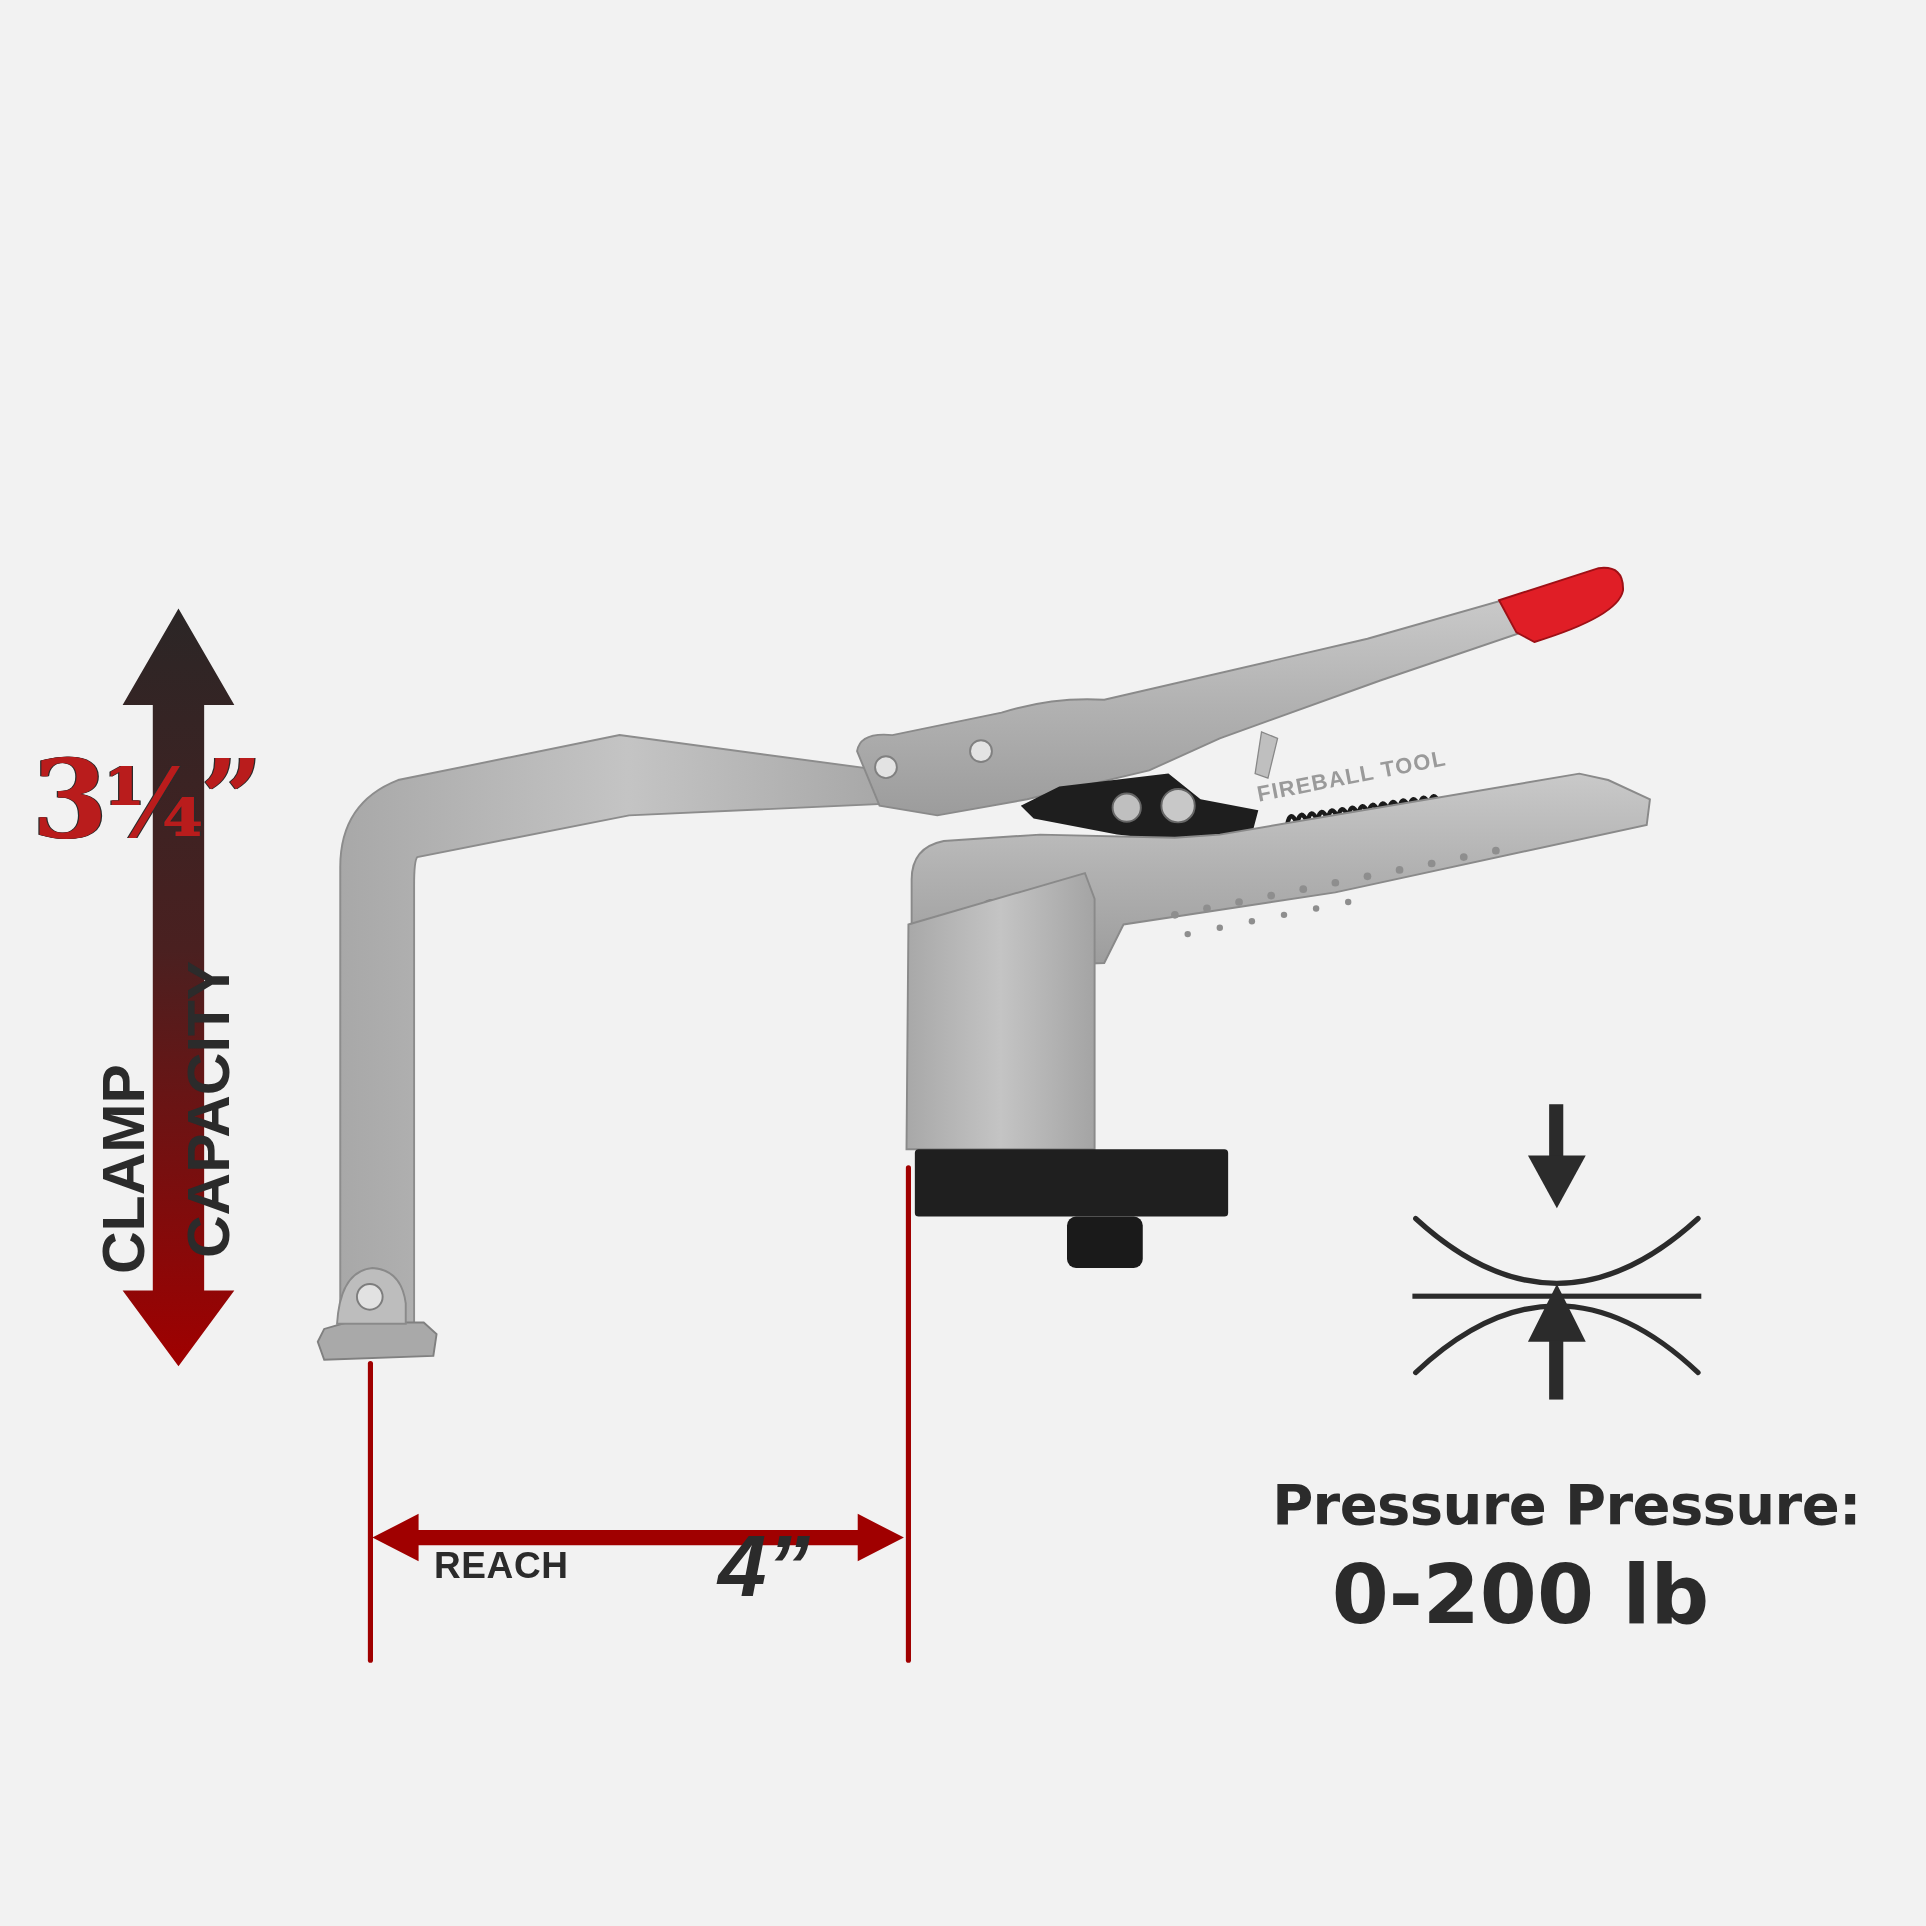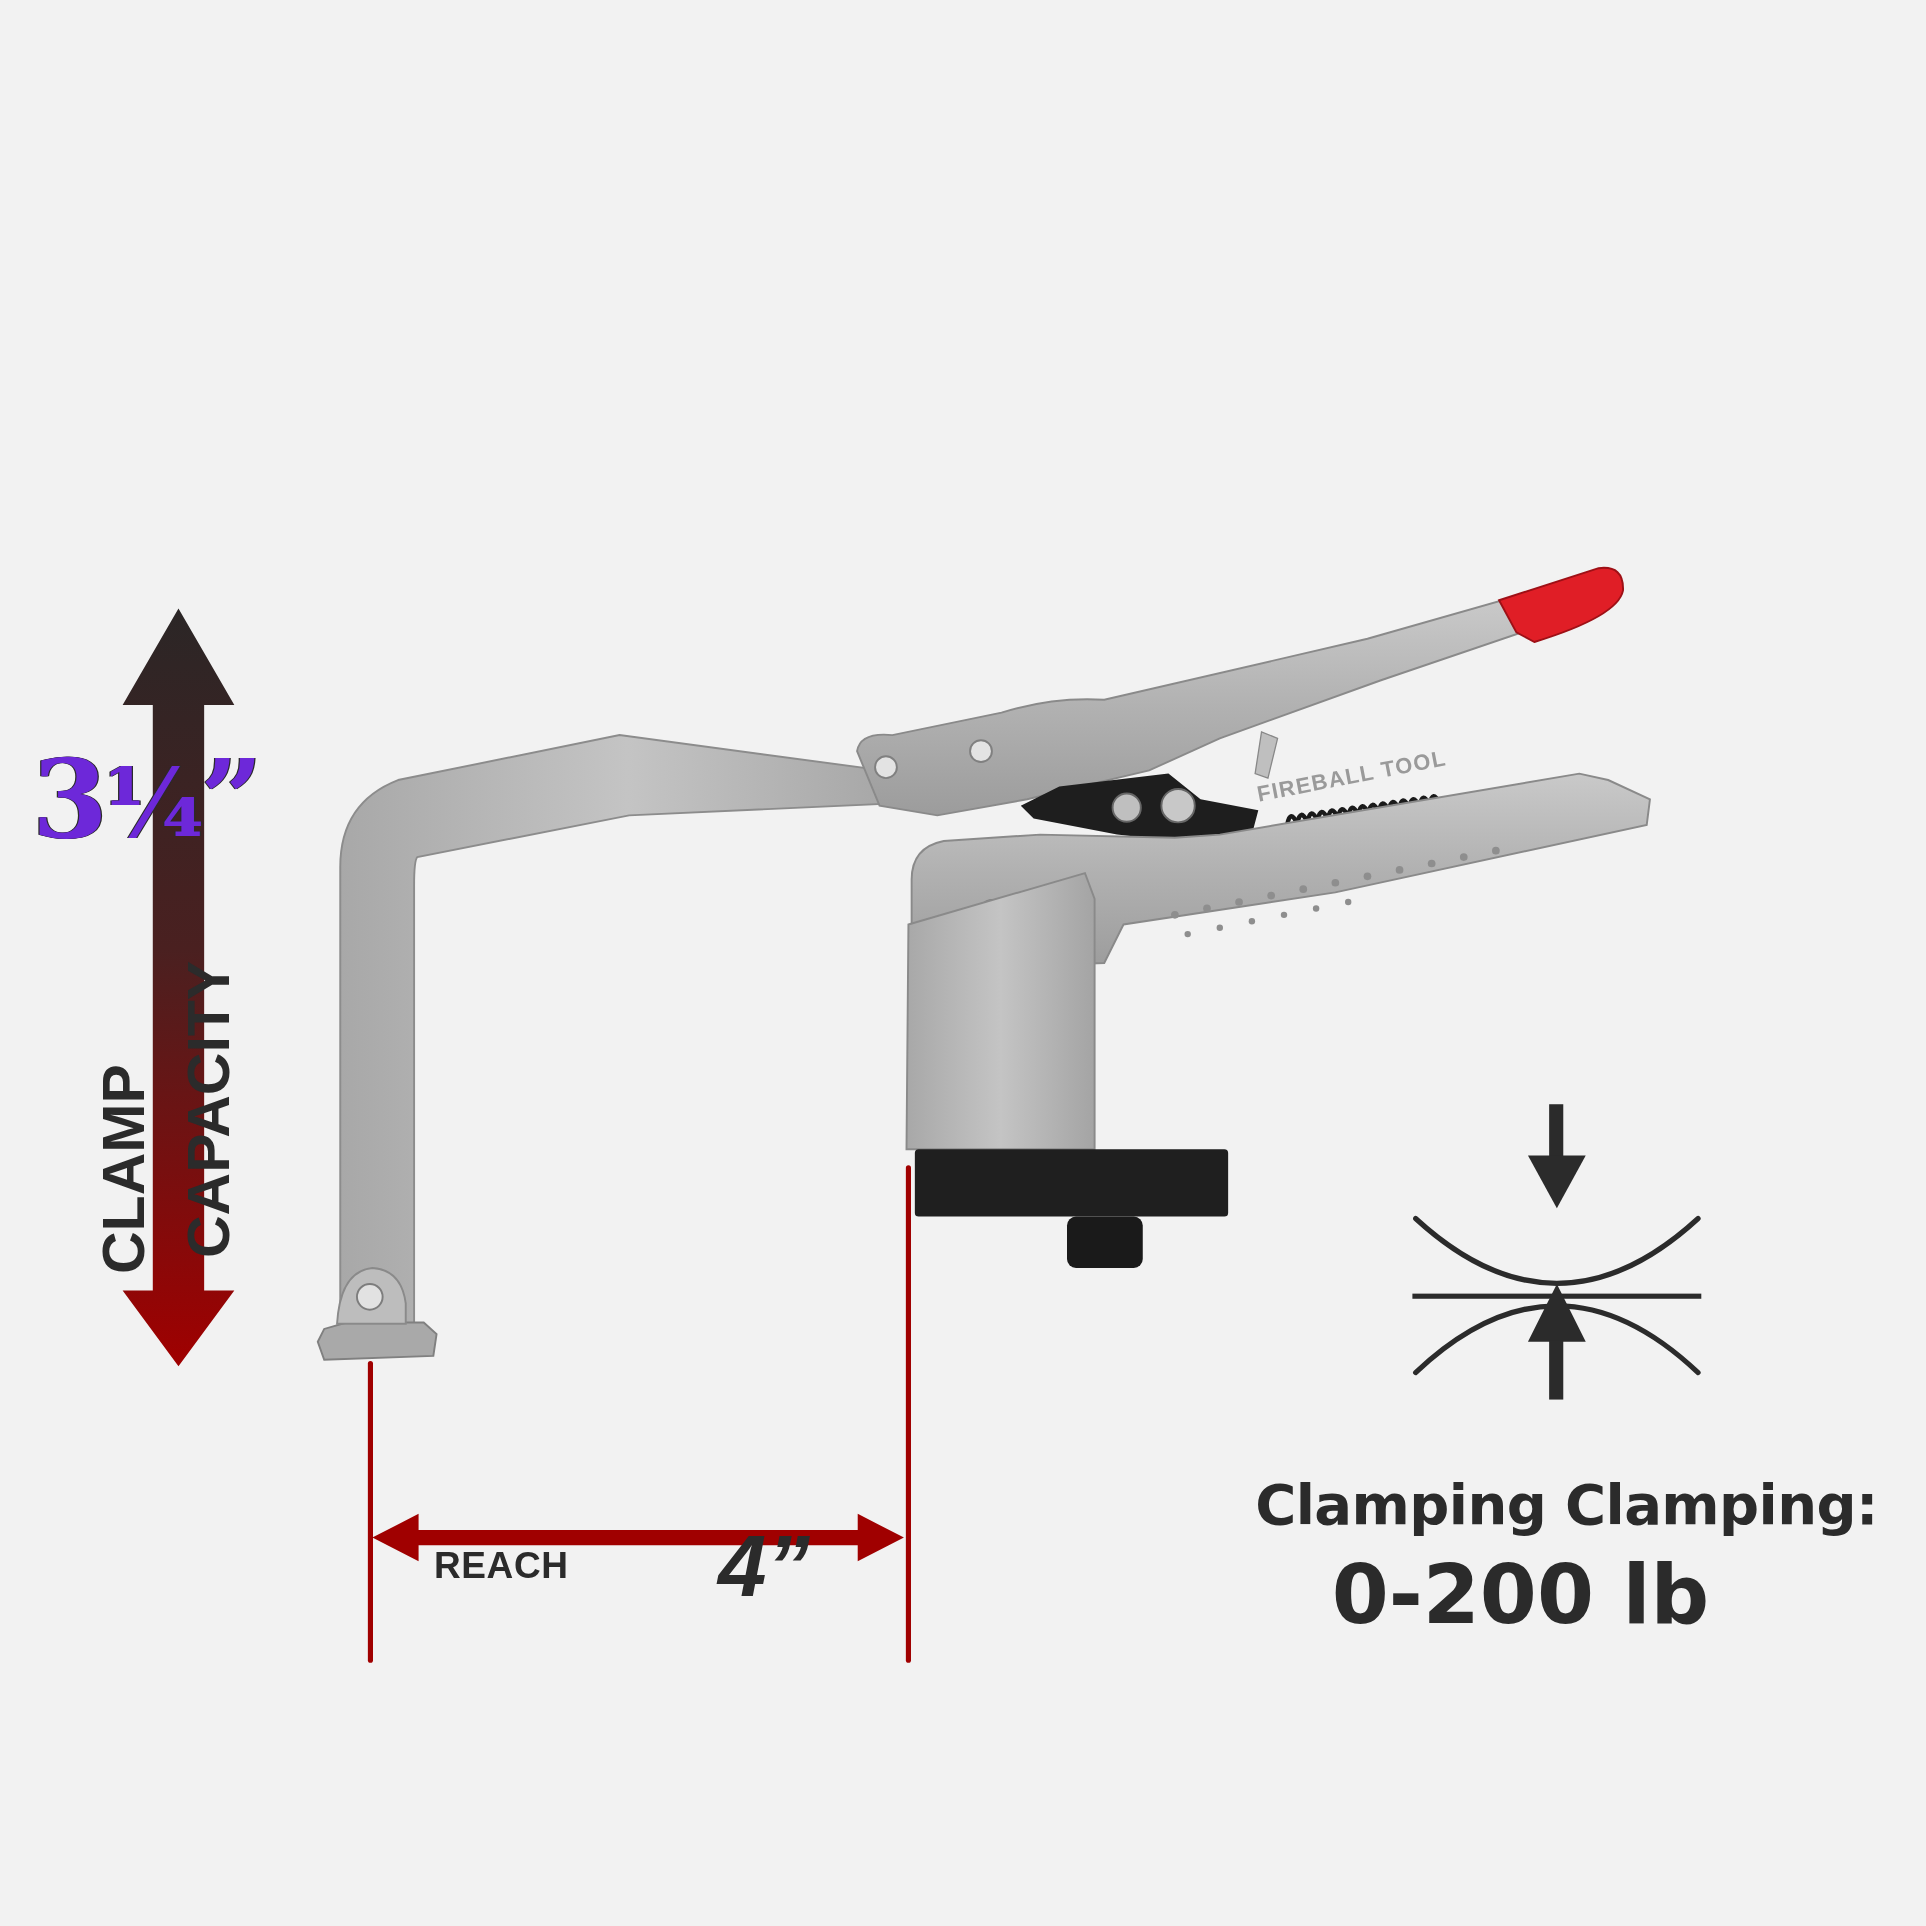--- a/index.html
+++ b/index.html
@@ -9,21 +9,21 @@
     position: relative; overflow: hidden;
     font-family: "DejaVu Sans", "Liberation Sans", sans-serif;
   }
   .abs { position: absolute; }
   svg.layer { position: absolute; left: 0; top: 0; width: 1926px; height: 1926px; }
 
   
   .cap-value {
     left: 32px; top: 745px;
     font-family: "DejaVu Serif", "Liberation Serif", serif;
-    font-weight: 900; font-size: 109px; color: #6d28d9;
+    font-weight: 900; font-size: 109px; color: #b91c1c;
     letter-spacing: -3.9px; line-height: 1;
     text-shadow: 0 0 0 #2b2b2b, 1.3px 0 0 #2b2b2b, -1.3px 0 0 #2b2b2b;
   }
   .cap-value .frac { font-size: 96px; }
   .vert-label {
     font-family: "Liberation Sans", sans-serif;
     font-weight: 700; font-size: 59px; color: #2b2b2b;
     transform-origin: left top; transform: rotate(-90deg);
     white-space: nowrap; line-height: 1;
   }
@@ -172,15 +172,15 @@
 
 <div class="abs cap-value">
   <span>3</span><span class="frac">¼</span><span>”</span>
 </div>
 <div class="abs vert-label v-clamp">CLAMP</div>
 <div class="abs vert-label v-capacity">CAPACITY</div>
 
 <div class="abs reach-text">REACH</div>
 <div class="abs reach-value">4”</div>
 
-<div class="abs pressure-title">Clamping Clamping:</div>
+<div class="abs pressure-title">Pressure Pressure:</div>
 <div class="abs pressure-value">0-200 lb</div>
 
 
 </body></html>

